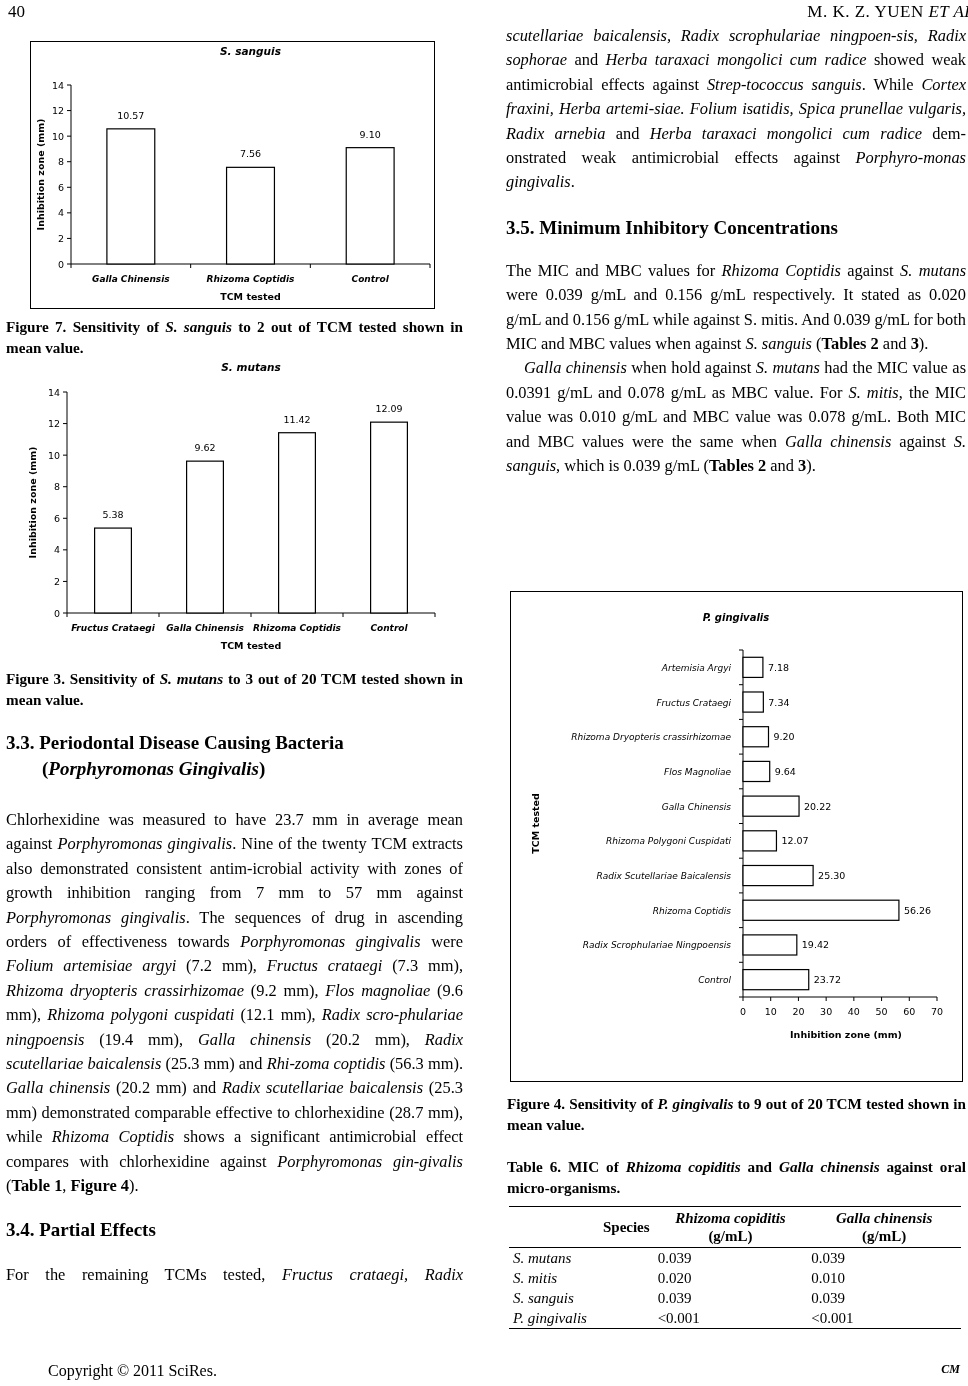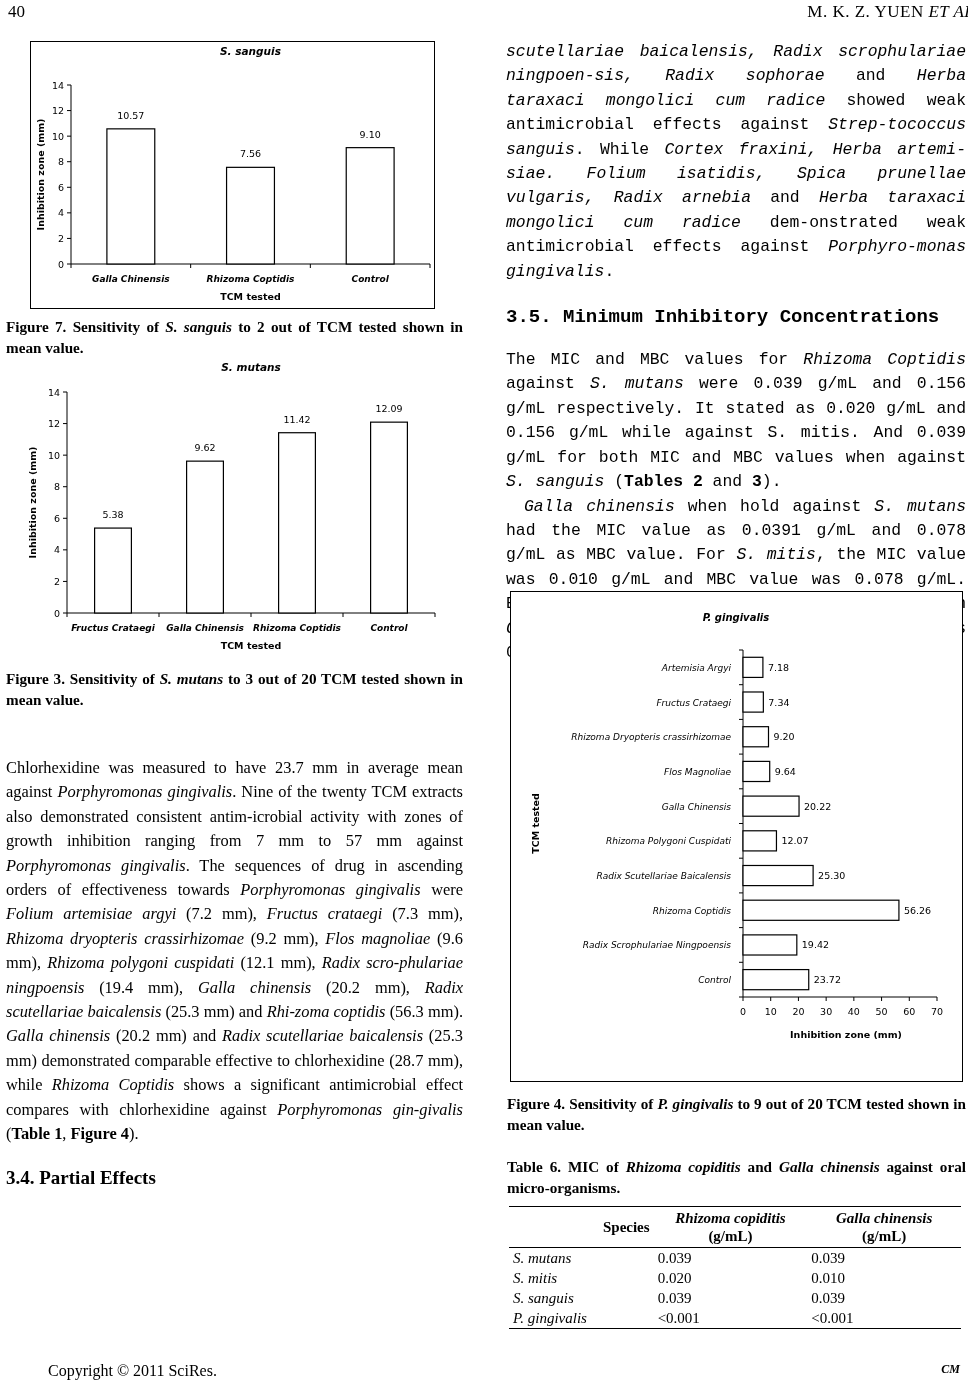--- a/index.html
+++ b/index.html
@@ -110,25 +110,30 @@
       <text x="369" y="276" text-anchor="middle" font-size="9" font-weight="bold" font-style="italic">Control</text>
       <text x="231" y="294" text-anchor="middle" font-size="9.5" font-weight="bold">TCM tested</text>
       <text x="16" y="147.5" text-anchor="middle" font-size="9.5" font-weight="bold" transform="rotate(-90 16 147.5)">Inhibition zone (mm)</text>
     </svg>
 </div>
 <div class="abs caption" style="left:6px;top:668px;width:457px;">
   <span>Figure 3. Sensitivity of </span><i>S. mutans</i><span> to 3 out of 20 TCM tested shown in mean value.</span>
 </div>
 
 <div class="col" style="left:6px;top:730px;width:457px;">
+  <div class="h2">
+    <span>3.3. Periodontal Disease Causing Bacteria</span><br>
+    <span style="padding-left:36px;">(<i>Porphyromonas Gingivalis</i>)</span>
+  </div>
   <p id="p33" style="margin-top:26px;"><span>Chlorhexidine was measured to have 23.7 mm in average mean against </span><i>Porphyromonas gingivalis</i><span>. Nine of the twenty TCM extracts also demonstrated consistent antim-icrobial activity with zones of growth inhibition ranging from 7 mm to 57 mm against </span><i>Porphyromonas gingivalis</i><span>. The sequences of drug in ascending orders of effectiveness towards </span><i>Porphyromonas gingivalis</i><span> were </span><i>Folium artemisiae argyi</i><span> (7.2 mm), </span><i>Fructus crataegi</i><span> (7.3 mm), </span><i>Rhizoma dryopteris crassirhizomae</i><span> (9.2 mm), </span><i>Flos magnoliae</i><span> (9.6 mm), </span><i>Rhizoma polygoni cuspidati</i><span> (12.1 mm), </span><i>Radix scro-phulariae ningpoensis</i><span> (19.4 mm), </span><i>Galla chinensis</i><span> (20.2 mm), </span><i>Radix scutellariae baicalensis</i><span> (25.3 mm) and </span><i>Rhi-zoma coptidis</i><span> (56.3 mm). </span><i>Galla chinensis</i><span> (20.2 mm) and </span><i>Radix scutellariae baicalensis</i><span> (25.3 mm) demonstrated comparable effective to chlorhexidine (28.7 mm), while </span><i>Rhizoma Coptidis</i><span> shows a significant antimicrobial effect compares with chlorhexidine against </span><i>Porphyromonas gin-givalis</i><span> (</span><b>Table 1</b><span>, </span><b>Figure 4</b><span>).</span></p>
   <div class="h2" style="margin-top:18px;">3.4. Partial Effects</div>
-</div>
-
-<div class="col" style="left:506px;top:40px;width:460px;font-family:Liberation Mono, monospace;">
+  <p id="p34" style="margin-top:20px;text-align-last:justify;"><span>For the remaining TCMs tested, </span><i>Fructus crataegi, Radix</i></p>
+</div>
+
+<div class="col" style="left:506px;top:24px;width:460px;">
   <p id="pcont"><i>scutellariae baicalensis, Radix scrophulariae ningpoen-sis, Radix sophorae</i><span> and </span><i>Herba taraxaci mongolici cum radice</i><span> showed weak antimicrobial effects against </span><i>Strep-tococcus sanguis</i><span>. While </span><i>Cortex fraxini, Herba artemi-siae. Folium isatidis, Spica prunellae vulgaris, Radix arnebia</i><span> and </span><i>Herba taraxaci mongolici cum radice</i><span> dem-onstrated weak antimicrobial effects against </span><i>Porphyro-monas gingivalis</i><span>.</span></p>
   <div class="h2" style="margin-top:20px;">3.5. Minimum Inhibitory Concentrations</div>
   <p id="p35a" style="margin-top:18px;"><span>The MIC and MBC values for </span><i>Rhizoma Coptidis</i><span> against </span><i>S. mutans</i><span> were 0.039 g/mL and 0.156 g/mL respectively. It stated as 0.020 g/mL and 0.156 g/mL while against S. mitis. And 0.039 g/mL for both MIC and MBC values when against </span><i>S. sanguis</i><span> (</span><b>Tables 2</b><span> and </span><b>3</b><span>).</span></p>
   <p id="p35b" style="text-indent:18px;"><i>Galla chinensis</i><span> when hold against </span><i>S. mutans</i><span> had the MIC value as 0.0391 g/mL and 0.078 g/mL as MBC value. For </span><i>S. mitis</i><span>, the MIC value was 0.010 g/mL and MBC value was 0.078 g/mL. Both MIC and MBC values were the same when </span><i>Galla chinensis</i><span> against </span><i>S. sanguis</i><span>, which is 0.039 g/mL (</span><b>Tables 2</b><span> and </span><b>3</b><span>).</span></p>
 </div>
 
 <div class="chartbox" style="left:510px;top:591px;width:451px;height:489px;">
   <svg id="chart2" width="451" height="489">
       <text x="225" y="29" text-anchor="middle" font-size="10" font-weight="bold" font-style="italic">P. gingivalis</text>
       <line x1="232" y1="58" x2="232" y2="405" stroke="#000" stroke-width="1"></line>

